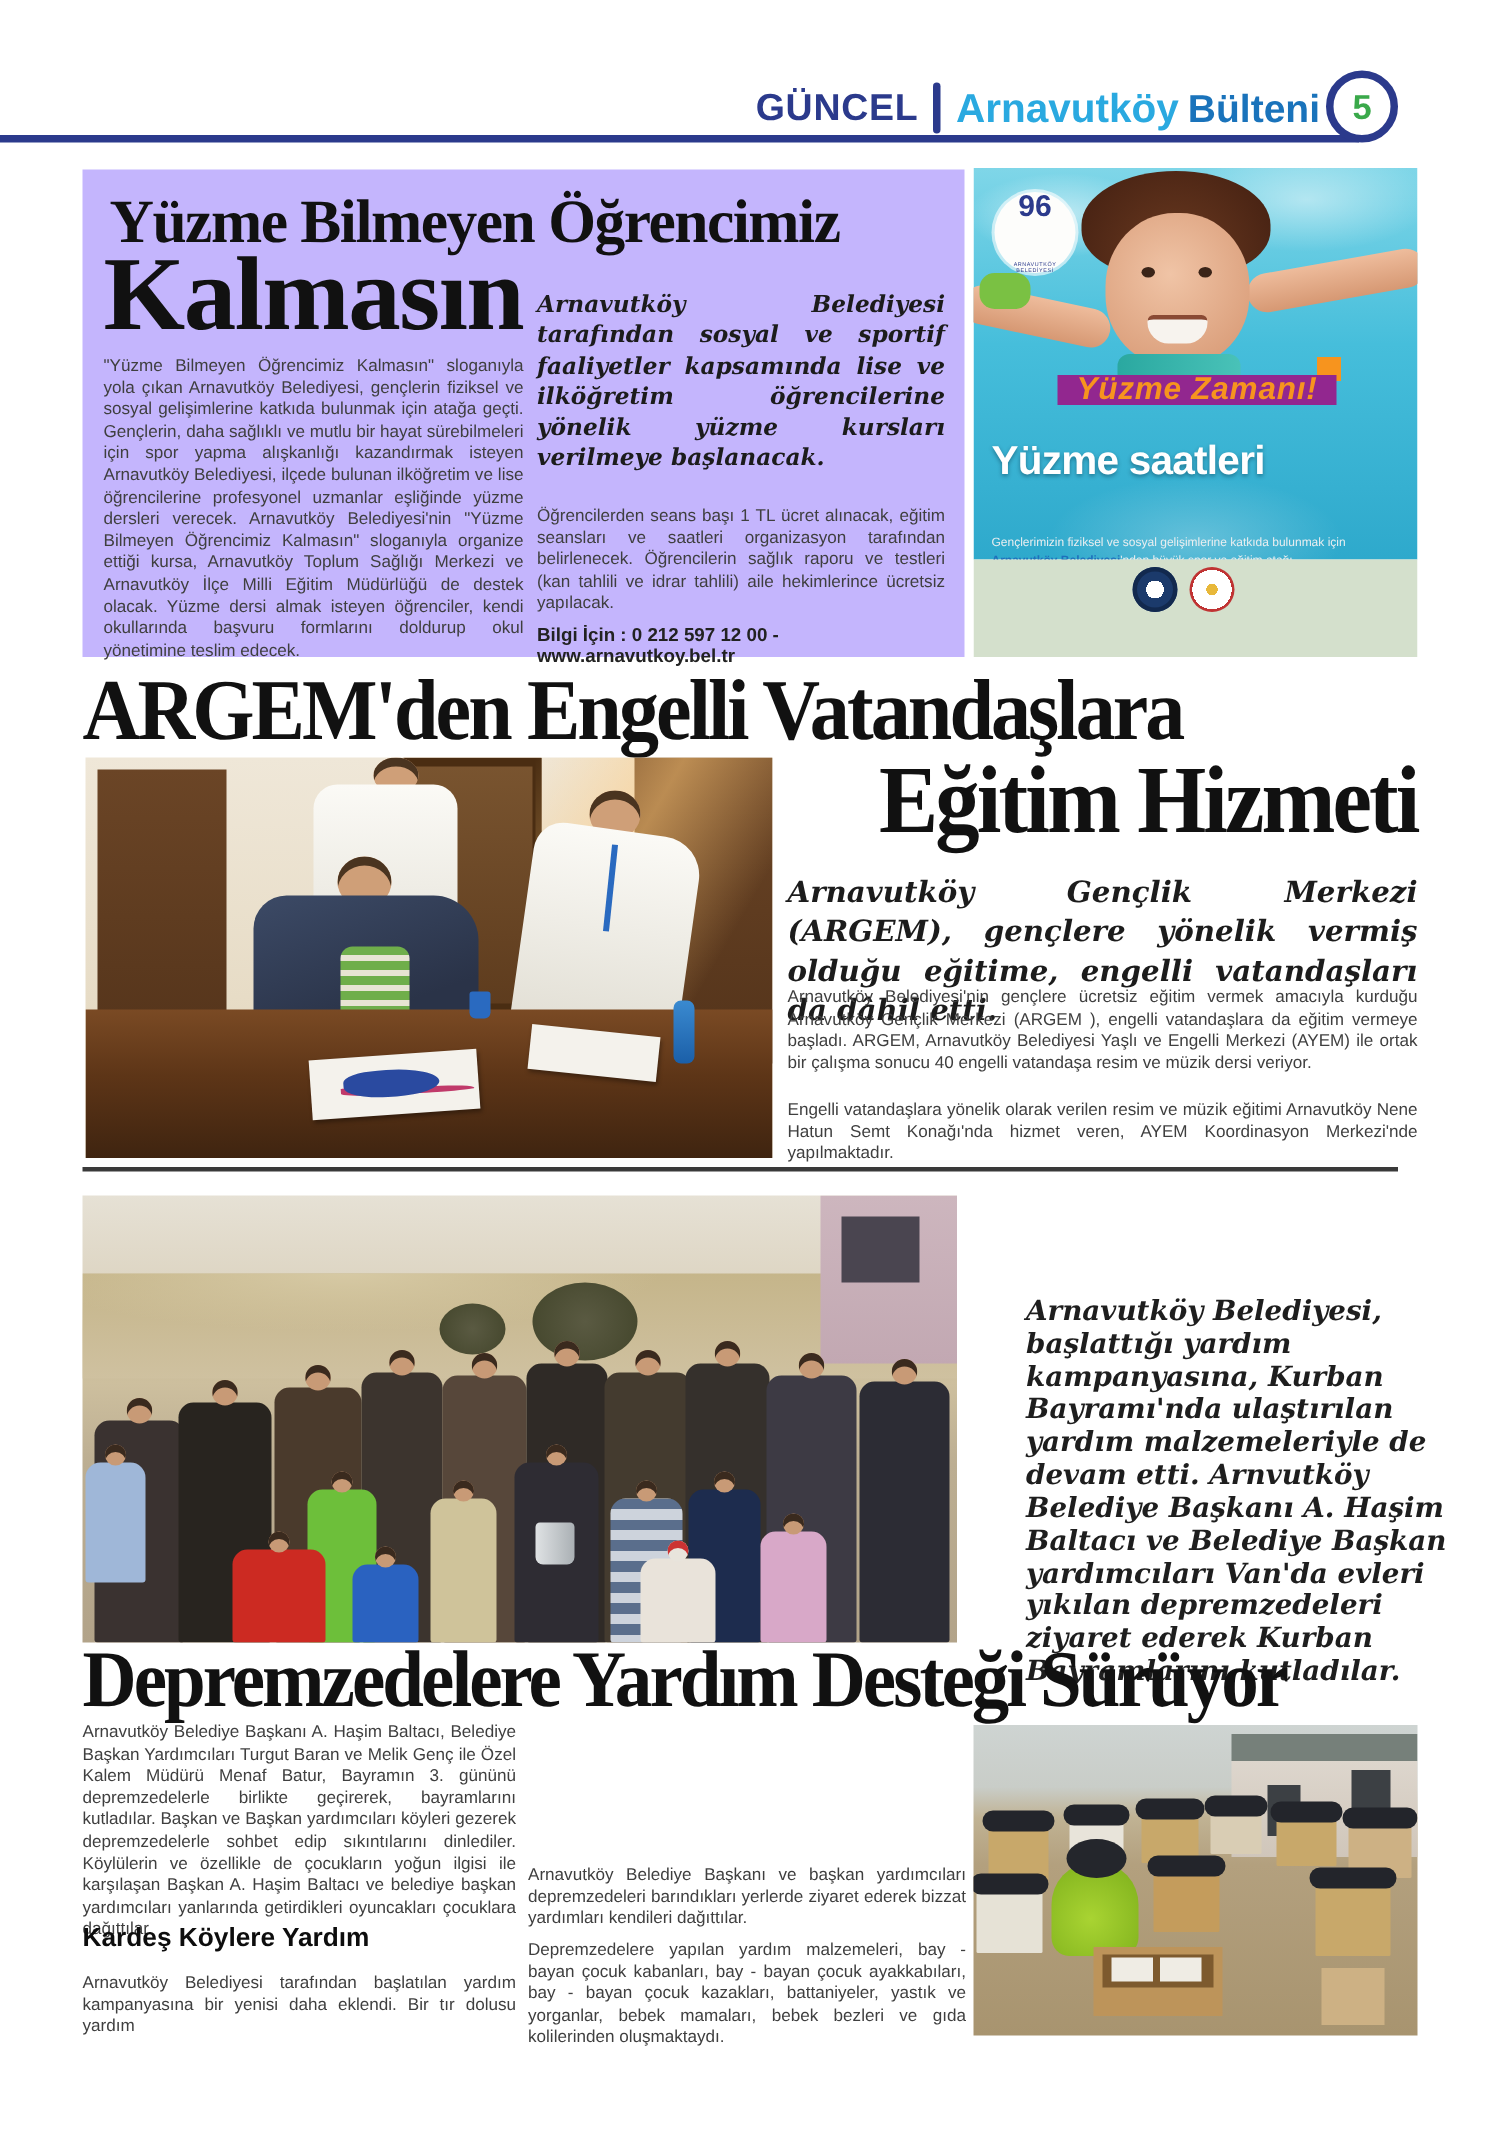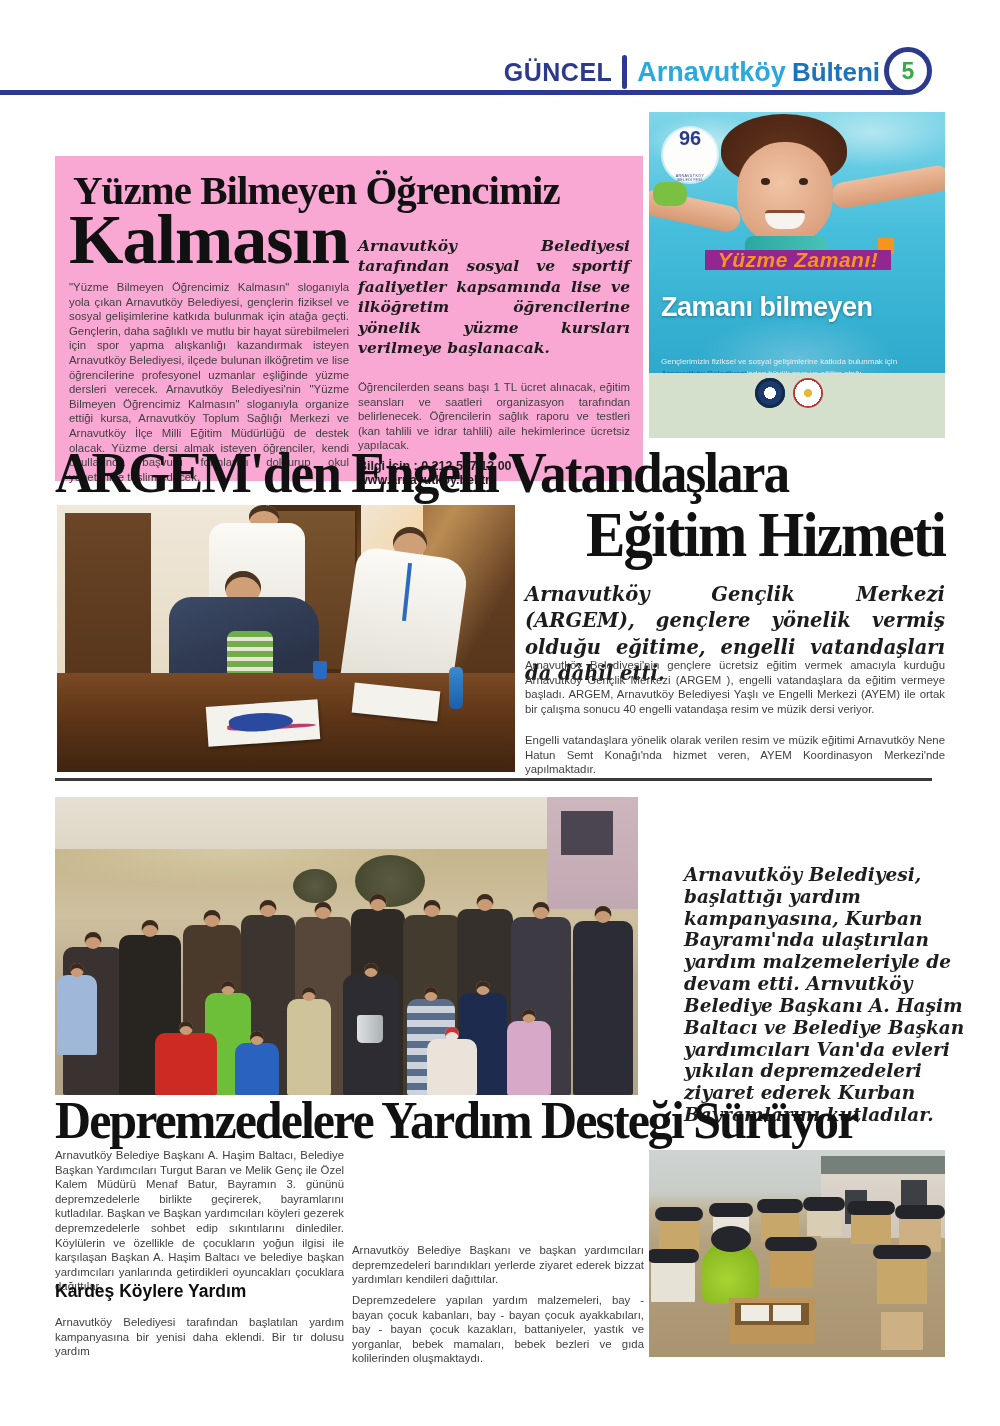--- a/index.html
+++ b/index.html
@@ -16,21 +16,21 @@
   .page-circle{position:absolute;top:47px;left:884px;width:38px;height:38px;border:5px solid #2b3a8c;
                border-radius:50%;background:#fff;display:flex;align-items:center;justify-content:center;
                font-size:23px;font-weight:bold;color:#3aa94a;}
 
   
   .body-txt{font-size:11.4px;line-height:1.28;text-align:justify;color:#3f3f3f;}
   .serif-head{font-family:"Liberation Serif",serif;font-weight:bold;color:#111;}
   .lead-italic{font-family:"DejaVu Serif",serif;font-style:italic;font-weight:bold;color:#1c1c1c;text-align:justify;}
 
   
-  .green-box{position:absolute;left:55px;top:113px;width:588px;height:325px;background:#f9a8d4;margin-top:43px;}
+  .green-box{position:absolute;left:55px;top:113px;width:588px;height:325px;background:#c4b5fd;}
   .swim-t1{position:absolute;left:18px;top:10px;font-size:41px;letter-spacing:-1px;}
   .swim-t2{position:absolute;left:14px;top:44px;font-size:70px;letter-spacing:-1px;}
   .swim-left{position:absolute;left:14px;top:124px;width:280px;}
   .swim-lead{position:absolute;left:303px;top:80px;width:272px;font-size:15.5px;line-height:1.32;}
   .swim-p2{position:absolute;left:303px;top:155px;width:272px;}
   .swim-p3{position:absolute;left:303px;top:224px;width:272px;}
   .swim-info{position:absolute;left:303px;top:303px;width:276px;font-size:12.5px;font-weight:bold;color:#222;}
 
   
   .poster{position:absolute;left:649px;top:112px;width:296px;height:326px;overflow:hidden;}
@@ -174,21 +174,21 @@
     <div class="child-smile"></div>
     <div class="child-suit"></div>
     <div class="poster-logo">
       <span class="glyph">96</span>
       <span class="ring-txt">ARNAVUTKÖY BELEDİYESİ</span>
     </div>
     <div class="ribbon-fold"></div>
     <div class="ribbon">
       <span class="ribbon-txt">Yüzme Zamanı!</span>
     </div>
-    <div class="poster-h1">Zamanı bilmeyen</div>
+    <div class="poster-h1">Yüzme saatleri</div>
     <div class="poster-sub">
       <span>Gençlerimizin fiziksel ve sosyal gelişimlerine katkıda bulunmak için</span><br>
       <span class="brand">Arnavutköy Belediyesi</span><span>'nden büyük spor ve eğitim atağı...</span>
     </div>
     <div class="poster-strip"></div>
     <div class="emblem" style="left:106px;top:266px;width:30px;height:30px;background:radial-gradient(circle,#ffffff 0 28%,#1b3a6b 28% 100%);box-shadow:inset 0 0 0 3px #12294e;"></div>
     <div class="emblem" style="left:144px;top:266px;width:30px;height:30px;background:radial-gradient(circle,#e8b83a 0 18%,#ffffff 18% 62%,#c03333 62% 100%);"></div>
   </div>
 
   <div class="argem-h1 serif-head">ARGEM'den Engelli Vatandaşlara</div>

